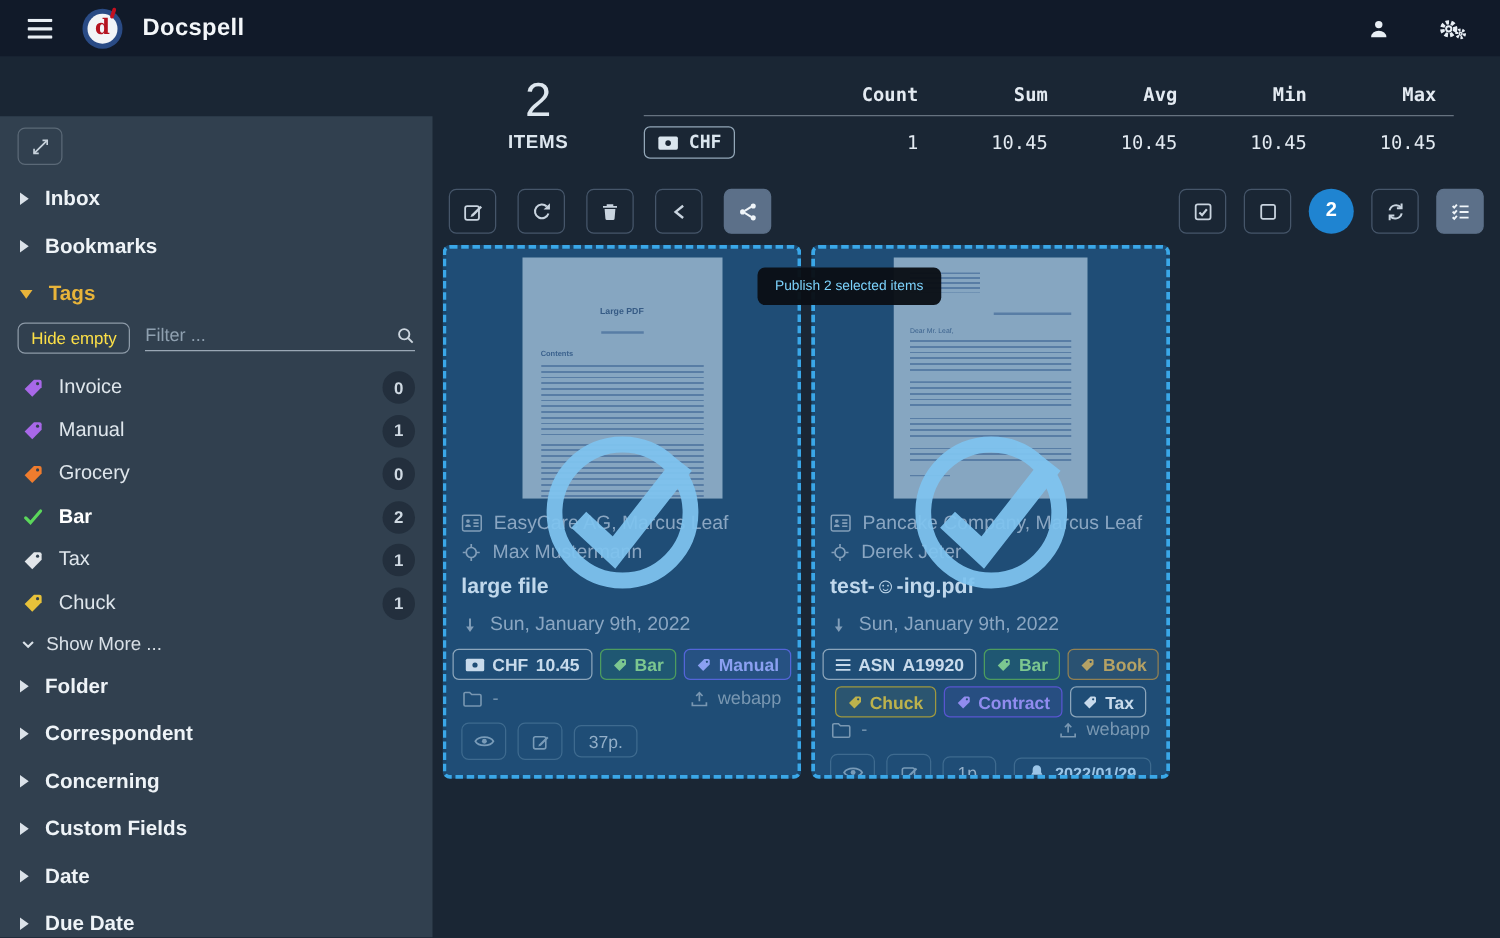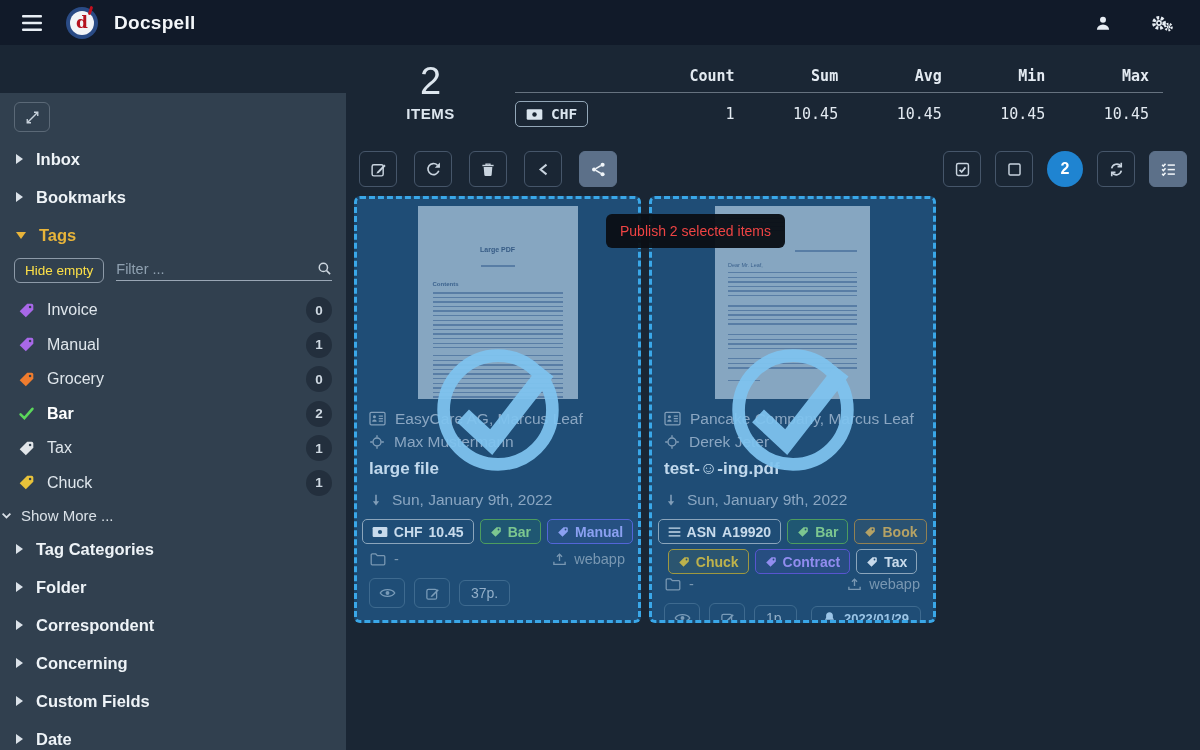--- a/index.html
+++ b/index.html
@@ -33,21 +33,21 @@
   .tag-controls { display:flex; align-items:center; gap:12px; padding:4px 14px 10px 14px; }
   .hide-empty { border:1px solid #8d9aa8; border-radius:6px; padding:4px 10px; font-size:13.5px; color:#fde047; cursor:pointer; white-space:nowrap; }
   .filter-wrap { flex:1; display:flex; align-items:center; border-bottom:1px solid #9aa7b5; padding-bottom:3px; }
   .filter-wrap input { flex:1; background:transparent; border:none; outline:none; color:#dfe6ec; font-size:14.5px; font-family:inherit; }
   .filter-wrap input::placeholder { color:#8fa0b0; }
   .filter-wrap .sicon { color:#cdd6df; }
   .tag-row { height:34.5px; display:flex; align-items:center; gap:12px; padding:0 14px 0 18px; cursor:pointer; }
   .tag-row .tname { font-size:16px; color:#dfe6ec; }
   .tag-row.selected .tname { font-weight:700; color:#ffffff; }
   .count-badge { margin-left:auto; width:26px; height:26px; border-radius:50%; background:#232f3d; color:#cfd9e2; font-size:13.5px; font-weight:600; display:flex; align-items:center; justify-content:center; }
-  .show-more { height:30px; display:flex; align-items:center; gap:8px; color:#d9e0e7; font-size:15px; cursor:pointer; }
+  .show-more { height:30px; display:flex; align-items:center; gap:8px; padding-left:16px; color:#d9e0e7; font-size:15px; cursor:pointer; }
 
   
   .stats-row { display:flex; padding:12px 37px 0 0; height:103px; }
   .stat-left { width:169px; text-align:center; padding-top:4px; }
   .stat-count { font-size:38px; color:#dde6ee; line-height:1.1; }
   .stat-label { font-size:15px; font-weight:700; color:#dde6ee; letter-spacing:.5px; margin-top:2px; }
   .stats-table { flex:1; padding-top:10px; font-family:"DejaVu Sans Mono",monospace; }
   .t-hrow { display:flex; border-bottom:1px solid #66727f; padding-bottom:7px;align-items:flex-end; }
   .t-vrow { display:flex; align-items:center; margin-top:8px; }
   .cur-col { width:130px; }
@@ -96,21 +96,21 @@
   .b-yellow { border-color:#a9992f; color:#cbb63d; background:rgba(169,153,47,.10); }
   .b-violet { border-color:#5b4fd0; color:#9a8cf2; background:rgba(91,79,208,.14); }
 
   .folder-row { margin-top:auto; display:flex; align-items:center; gap:8px; padding:0 1px; color:#7f98ae; font-size:14.5px; height:20px; }
   .folder-row .right { margin-left:auto; display:flex; align-items:center; gap:7px; }
   .footer-row { display:flex; align-items:center; gap:9px; margin:9px 0 12px; }
   .f-btn { width:36px; height:30px; border:1px solid #3e6687; border-radius:6px; display:flex; align-items:center; justify-content:center; color:#7f9cb5; cursor:pointer; background:transparent; }
   .pages-badge { border:1px solid #3e6687; border-radius:6px; padding:4px 11px; font-size:14px; color:#9db3c8; }
   .due-badge { margin-left:auto; border:1px solid #3e6687; border-radius:6px; padding:4px 11px; font-size:13px; font-weight:700; color:#a6cbe9; display:flex; align-items:center; gap:8px; }
 
-  .tooltip { position:absolute; left:260px; top:169px; background:rgba(10,15,21,.96); color:#ef4444; font-size:14px; padding:9px 14px; border-radius:6px; z-index:30; white-space:nowrap; }
+  .tooltip { position:absolute; left:260px; top:169px; background:rgba(10,15,21,.96); color:#7dd3fc; font-size:11px; padding:9px 14px; border-radius:6px; z-index:30; white-space:nowrap; }
 </style>
 </head>
 <body>
 
 <div class="navbar">
   <span class="hamburger">
     <svg width="20" height="16" viewBox="0 0 20 16">
         <rect width="20" height="2.6" rx="1" fill="currentColor"></rect>
         <rect y="6.7" width="20" height="2.6" rx="1" fill="currentColor"></rect>
         <rect y="13.4" width="20" height="2.6" rx="1" fill="currentColor"></rect>
@@ -227,24 +227,20 @@
 
     <div class="show-more">
       <svg width="13" height="13" viewBox="0 0 20 20" fill="none" stroke="#d9e0e7" stroke-width="2.6">
           <path d="M4 7 L10 13 L16 7"></path>
         </svg>
       <span>Show More ...</span>
     </div>
 
     <div class="side-item">
         <span class="caret-r"></span>
-        <span class="lbl">Tag Categories</span>
-      </div>
-    <div class="side-item">
-        <span class="caret-r"></span>
         <span class="lbl">Folder</span>
       </div>
     <div class="side-item">
         <span class="caret-r"></span>
         <span class="lbl">Correspondent</span>
       </div>
     <div class="side-item">
         <span class="caret-r"></span>
         <span class="lbl">Concerning</span>
       </div>

